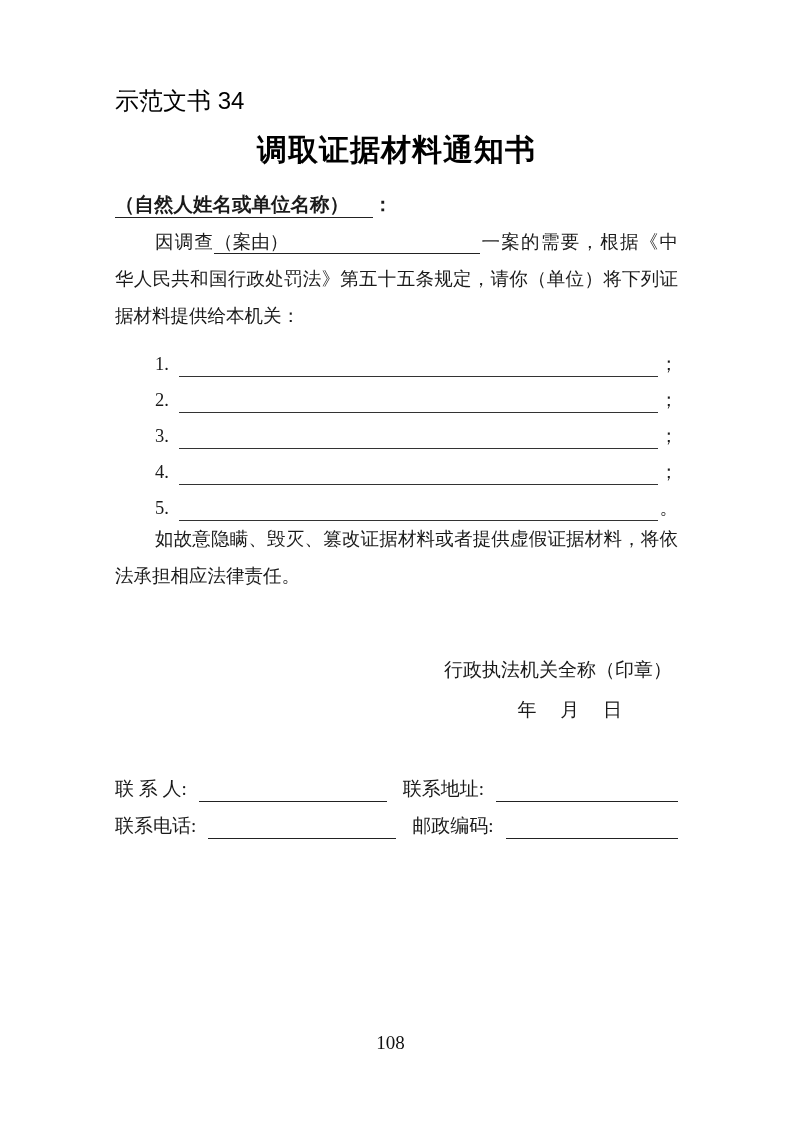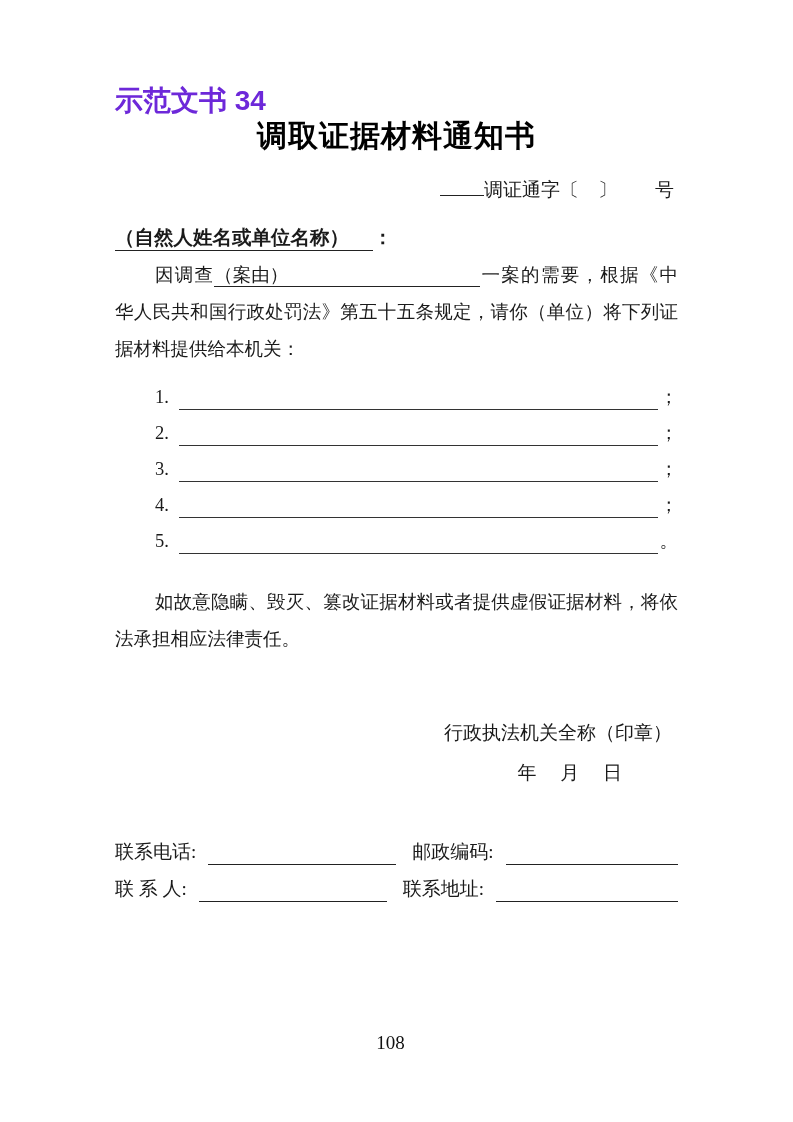--- a/index.html
+++ b/index.html
@@ -11,27 +11,27 @@
     position: relative;
     overflow: hidden;
   }
   .page {
     position: absolute; inset: 0;
     padding: 88px 115px 0 115px;
   }
   
   .doc-label {
     font-family: "Liberation Sans", "DejaVu Sans", sans-serif;
-    font-size: 28px; font-weight: 700; line-height: 26px;
-    color: #6d28d9;
+    font-size: 24px; font-weight: 400; line-height: 26px;
+    color: #000000;
   }
   .doc-title {
     font-family: "Liberation Sans", "DejaVu Sans", sans-serif;
     font-size: 30px; font-weight: 800; letter-spacing: 1px;
-    text-align: center; line-height: 44px; margin-top: 0;
+    text-align: center; line-height: 44px; margin-top: 14px;
     color: #000;
   }
   
   .serial-line {
     margin-top: 16px; line-height: 30px;
     font-size: 19px; text-align: right; padding-right: 4px;
     white-space: nowrap;
   }
   .serial-blank {
     display: inline-block; width: 44px; height: 22px;
@@ -68,21 +68,20 @@
     height: 36px; padding-left: 40px;
     font-size: 18.5px;
   }
   .evidence-num { margin-right: 10px; line-height: 26px; }
   .evidence-blank {
     flex: 1; border-bottom: 1.8px solid #333; height: 26px;
   }
   .evidence-term { margin-left: 2px; line-height: 26px; }
   
   .warning-para {
-    margin-top: 30px;
     font-size: 18.5px; line-height: 37px;
     text-align: justify; text-justify: inter-ideograph;
     text-indent: 40px;
   }
   
   .agency-line {
     margin-top: 60px; font-size: 19px; line-height: 30px;
     text-align: right; padding-right: 6px;
   }
   .date-line {
@@ -114,21 +113,20 @@
 </style>
 </head>
 <body>
 
 <div class="page">
 
   <div class="doc-label">示范文书 34</div>
 
   <div class="doc-title">调取证据材料通知书</div>
 
-  <div class="serial-line"><span class="serial-blank"></span><span>调证通字〔　〕　　号</span></div>
 
   <div class="addressee-line"><span class="addressee-blank">（自然人姓名或单位名称）</span><span>：</span></div>
 
   <p class="intro-para"><span>因调查</span><span class="case-blank"><span>（案由）</span></span><span>一案的需要，根据《中华人民共和国行政处罚法》第五十五条规定，请你（单位）将下列证据材料提供给本机关：</span></p>
 
   <div class="evidence-list">
     <div class="evidence-row">
       <span class="evidence-num">1.</span>
       <span class="evidence-blank"></span>
       <span class="evidence-term">；</span>
@@ -155,28 +153,28 @@
     </div>
   </div>
 
   <p class="warning-para">如故意隐瞒、毁灭、篡改证据材料或者提供虚假证据材料，将依法承担相应法律责任。</p>
 
   <div class="agency-line">行政执法机关全称（印章）</div>
   <div class="date-line">年　 月　 日</div>
 
   <div class="contact-block">
     <div class="contact-row">
+      <span class="contact-label">联 系 人:</span>
+      <span class="contact-blank-1"></span>
+      <span class="contact-label">联系地址:</span>
+      <span class="contact-blank-2"></span>
+    </div>
+    <div class="contact-row">
       <span class="contact-label">联系电话:</span>
       <span class="contact-blank-1"></span>
       <span class="contact-label">邮政编码:</span>
-      <span class="contact-blank-2"></span>
-    </div>
-    <div class="contact-row">
-      <span class="contact-label">联 系 人:</span>
-      <span class="contact-blank-1"></span>
-      <span class="contact-label">联系地址:</span>
       <span class="contact-blank-2"></span>
     </div>
   </div>
 
 </div>
 
 <div class="page-number">108</div>
 
 </body></html>

